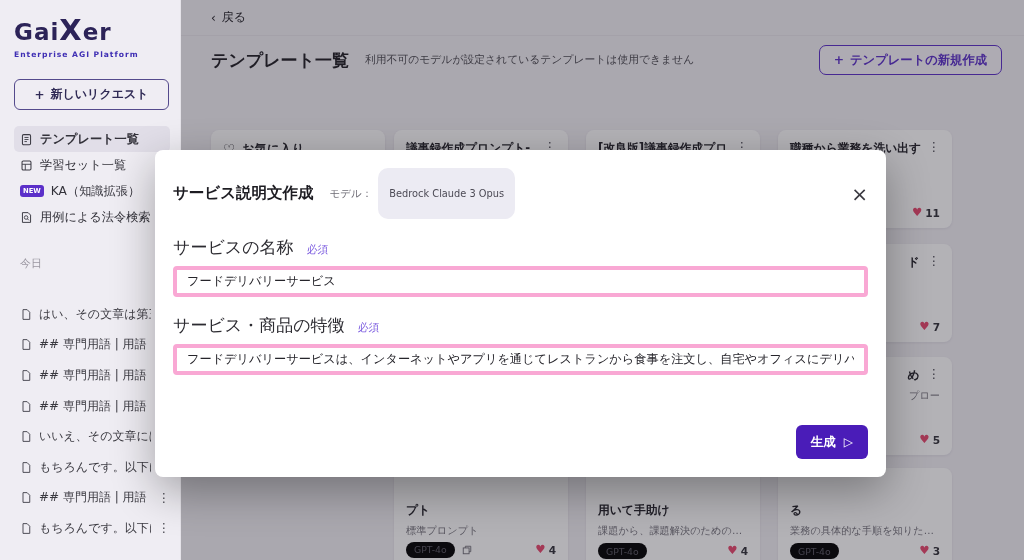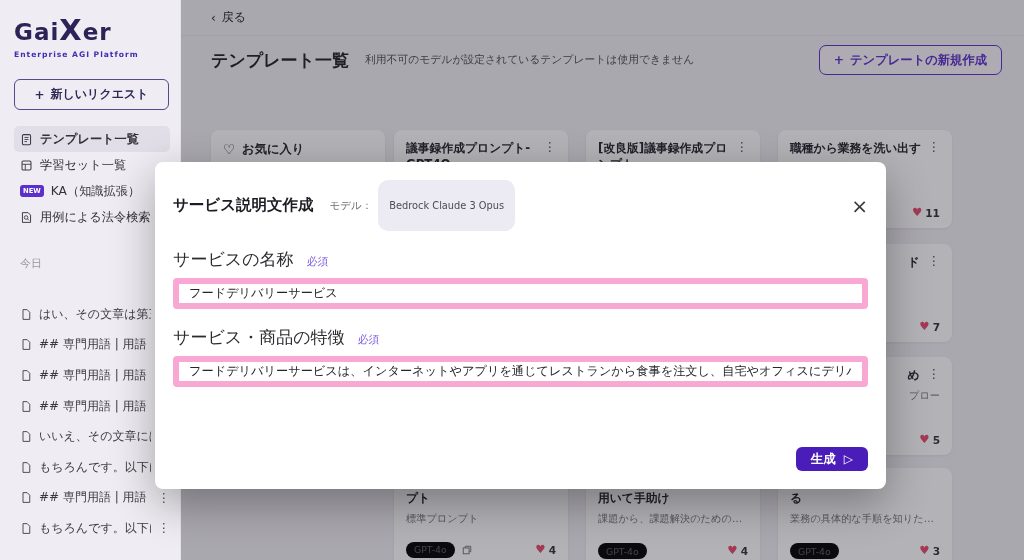--- a/index.html
+++ b/index.html
@@ -30,47 +30,47 @@
   .back-btn{display:flex;align-items:center;gap:6px;font-size:12px;color:#26252b;background:none;border:none;cursor:pointer;}
   .header-row{display:flex;align-items:center;padding:0 22px 0 30px;margin-top:9px;}
   .page-title{font-size:17px;font-weight:700;color:#1f1e24;}
   .page-note{font-size:10.8px;color:#4c4b52;margin-left:16px;}
   .create-btn{margin-left:auto;display:flex;align-items:center;gap:6px;border:1.4px solid var(--accent,#5b2fc9);color:var(--accent,#5b2fc9);background:#f7f5fb;border-radius:7px;height:30px;padding:0 14px;font-size:12.3px;font-weight:600;cursor:pointer;}
 
   
   .board{position:absolute;inset:0;z-index:1;}
   .card{position:absolute;width:174px;height:98px;background:#fff;border-radius:8px;padding:11px 12px;box-shadow:0 1px 3px rgba(30,25,60,.08);cursor:pointer;}
   .card.r4{height:100px;}
-  .card.r4 .card-head{margin-top:12px;}
+  .card.r4 .card-head{margin-top:24px;}
   .card-head{display:flex;align-items:flex-start;gap:4px;}
   .card-title{flex:1;font-size:11.8px;font-weight:700;color:#232229;line-height:1.32;}
   .card-title.ralign{text-align:right;padding-right:4px;}
   .card-sub{font-size:10.2px;color:#77757e;margin-top:5px;white-space:nowrap;overflow:hidden;text-overflow:ellipsis;}
   .card-sub.ralign{text-align:right;}
   .card-foot{position:absolute;left:12px;right:12px;bottom:9px;display:flex;align-items:center;gap:7px;}
   .model-pill{background:#000000;color:#5a5862;font-size:9.3px;padding:2.5px 8px;border-radius:9px;}
   .likes{margin-left:auto;display:flex;align-items:center;gap:3px;font-size:10.6px;color:#33323a;font-weight:600;}
   .heart{color:var(--heart,#e8486e);font-size:11.5px;line-height:1;}
   .fav-head{display:flex;align-items:center;gap:7px;font-size:12.3px;font-weight:700;color:#232229;}
   .fav-heart{font-size:13.5px;font-weight:400;color:#232229;line-height:1;}
 
   
   .overlay{position:absolute;left:181px;top:0;right:0;bottom:0;background:rgba(32,30,40,.34);z-index:5;}
-  .modal{position:absolute;left:155px;top:162px;width:731px;height:327px;background:#fff;border-radius:8px;z-index:10;box-shadow:0 14px 44px rgba(0,0,0,.32);padding:18px;display:flex;flex-direction:column;}
+  .modal{position:absolute;left:155px;top:150px;width:731px;height:327px;background:#fff;border-radius:8px;z-index:10;box-shadow:0 14px 44px rgba(0,0,0,.32);padding:18px;display:flex;flex-direction:column;}
   .modal-head{display:flex;align-items:center;}
   .modal-title{font-size:15.5px;font-weight:700;color:#1d1c22;}
   .model-label{font-size:10.5px;color:#6e6c75;margin-left:16px;}
   .model-badge{background:#ecebf3;color:#4c4a55;font-size:9.8px;padding:20px 11px;border-radius:10px;margin-left:6px;}
   .modal-close{margin-left:auto;background:none;border:none;font-size:20px;color:#3a3940;cursor:pointer;line-height:1;}
   .field{margin-top:17px;}
   .f-label{font-size:17px;color:#2c2b31;}
   .f-req{font-size:10.8px;color:#7e5fe0;margin-left:8px;}
-  .f-input{display:block;width:100%;height:31px;margin-top:7px;border:6px solid #f9a8d4;border-radius:4px;padding:0 10px;font-size:12.2px;color:#26252b;background:#fff;outline:none;}
+  .f-input{display:block;width:100%;height:31px;margin-top:7px;border:4px solid #f9a8d4;border-radius:4px;padding:0 10px;font-size:12.2px;color:#26252b;background:#fff;outline:none;}
   .modal-foot{margin-top:auto;display:flex;justify-content:flex-end;}
-  .generate-btn{display:flex;align-items:center;gap:8px;background:var(--accent-deep,#4a1cb8);color:#fff;border:none;border-radius:6px;height:24px;padding:0 15px;font-size:12.5px;font-weight:700;cursor:pointer;}
+  .generate-btn{display:flex;align-items:center;gap:8px;background:var(--accent-deep,#4a1cb8);color:#fff;border:none;border-radius:6px;height:34px;padding:0 15px;font-size:12.5px;font-weight:700;cursor:pointer;}
   .gen-ic{font-size:12px;line-height:1;}
 </style>
 </head>
 <body>
 
 <div class="stage">
 
   <aside class="sidebar">
     <div class="logo">
       <div class="logo-word"><span class="lg-a">Gai</span><span class="lg-x">X</span><span class="lg-a">er</span></div>

